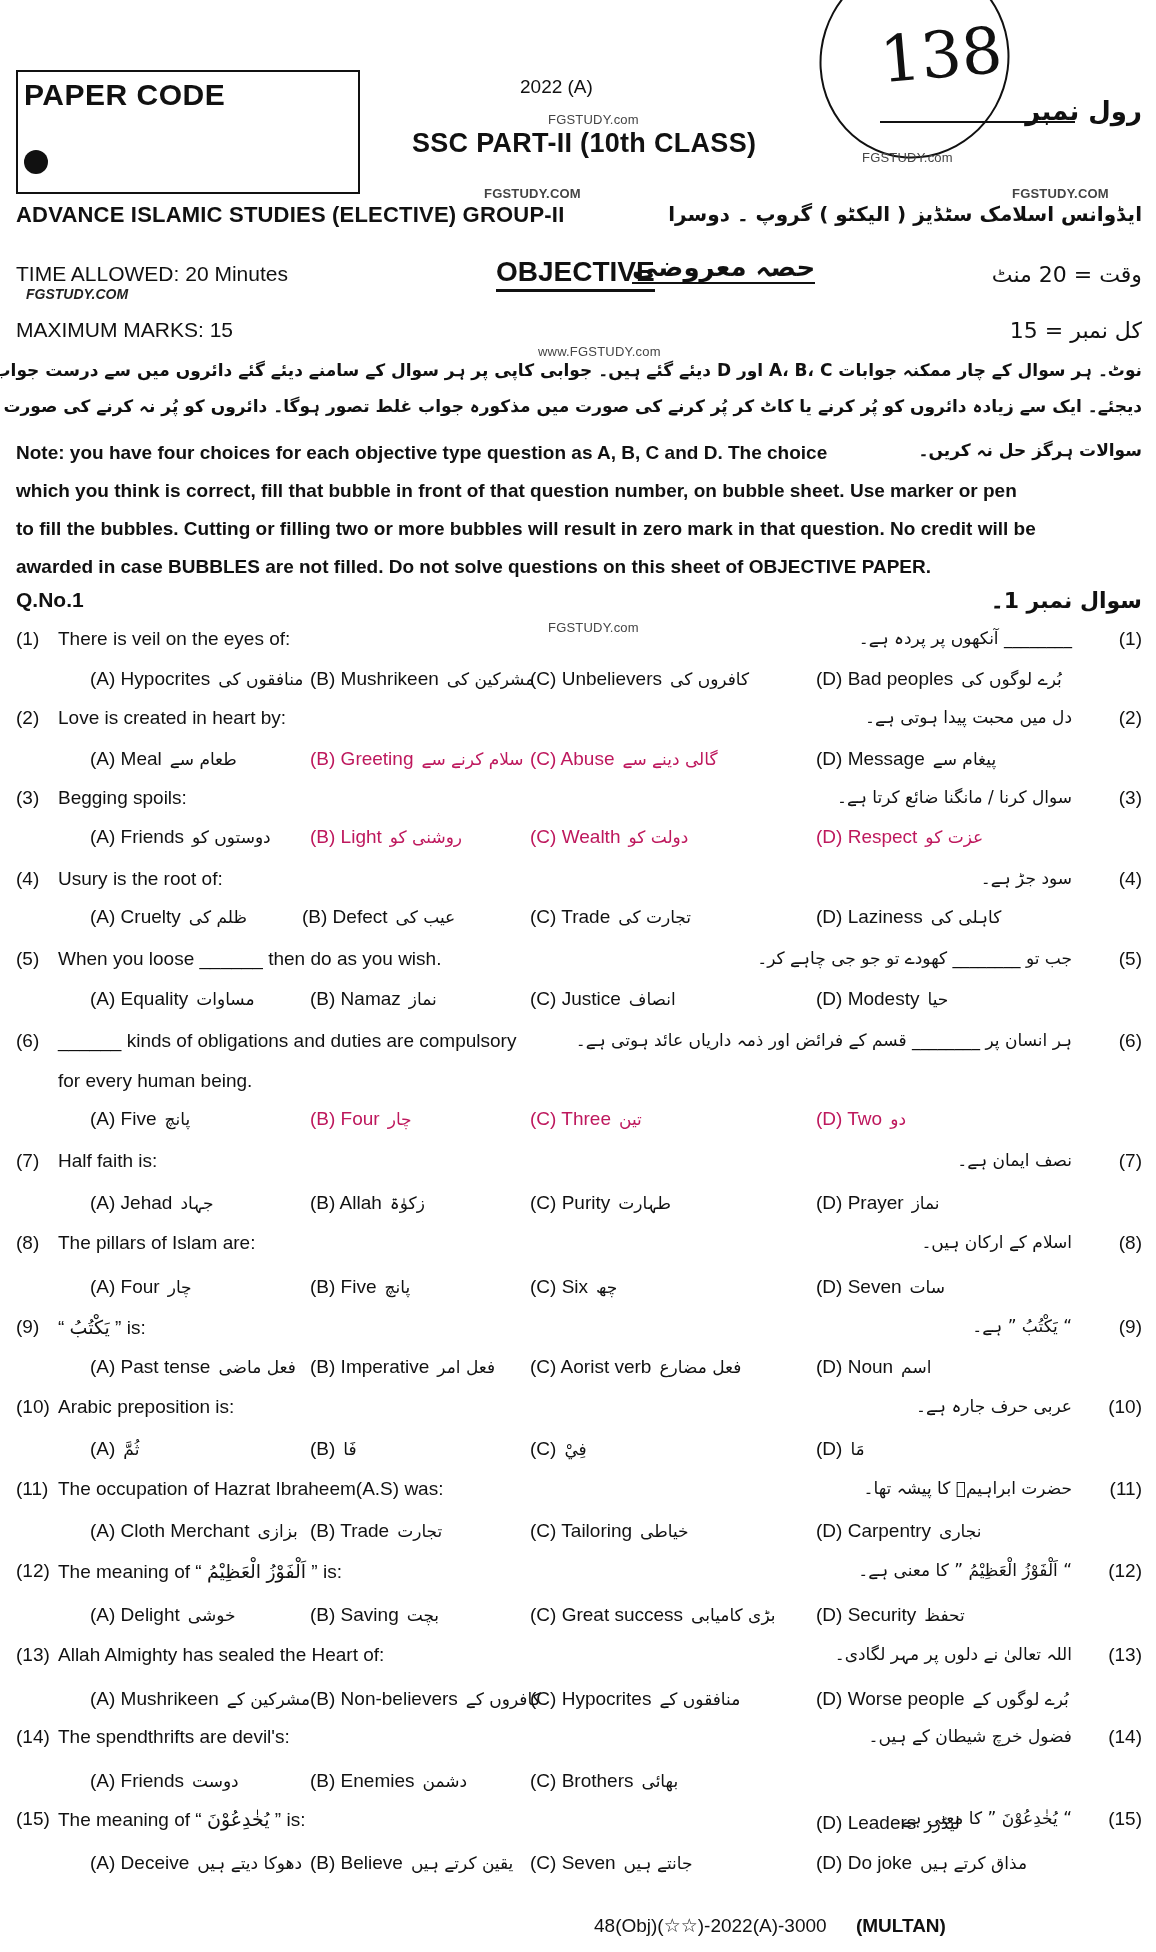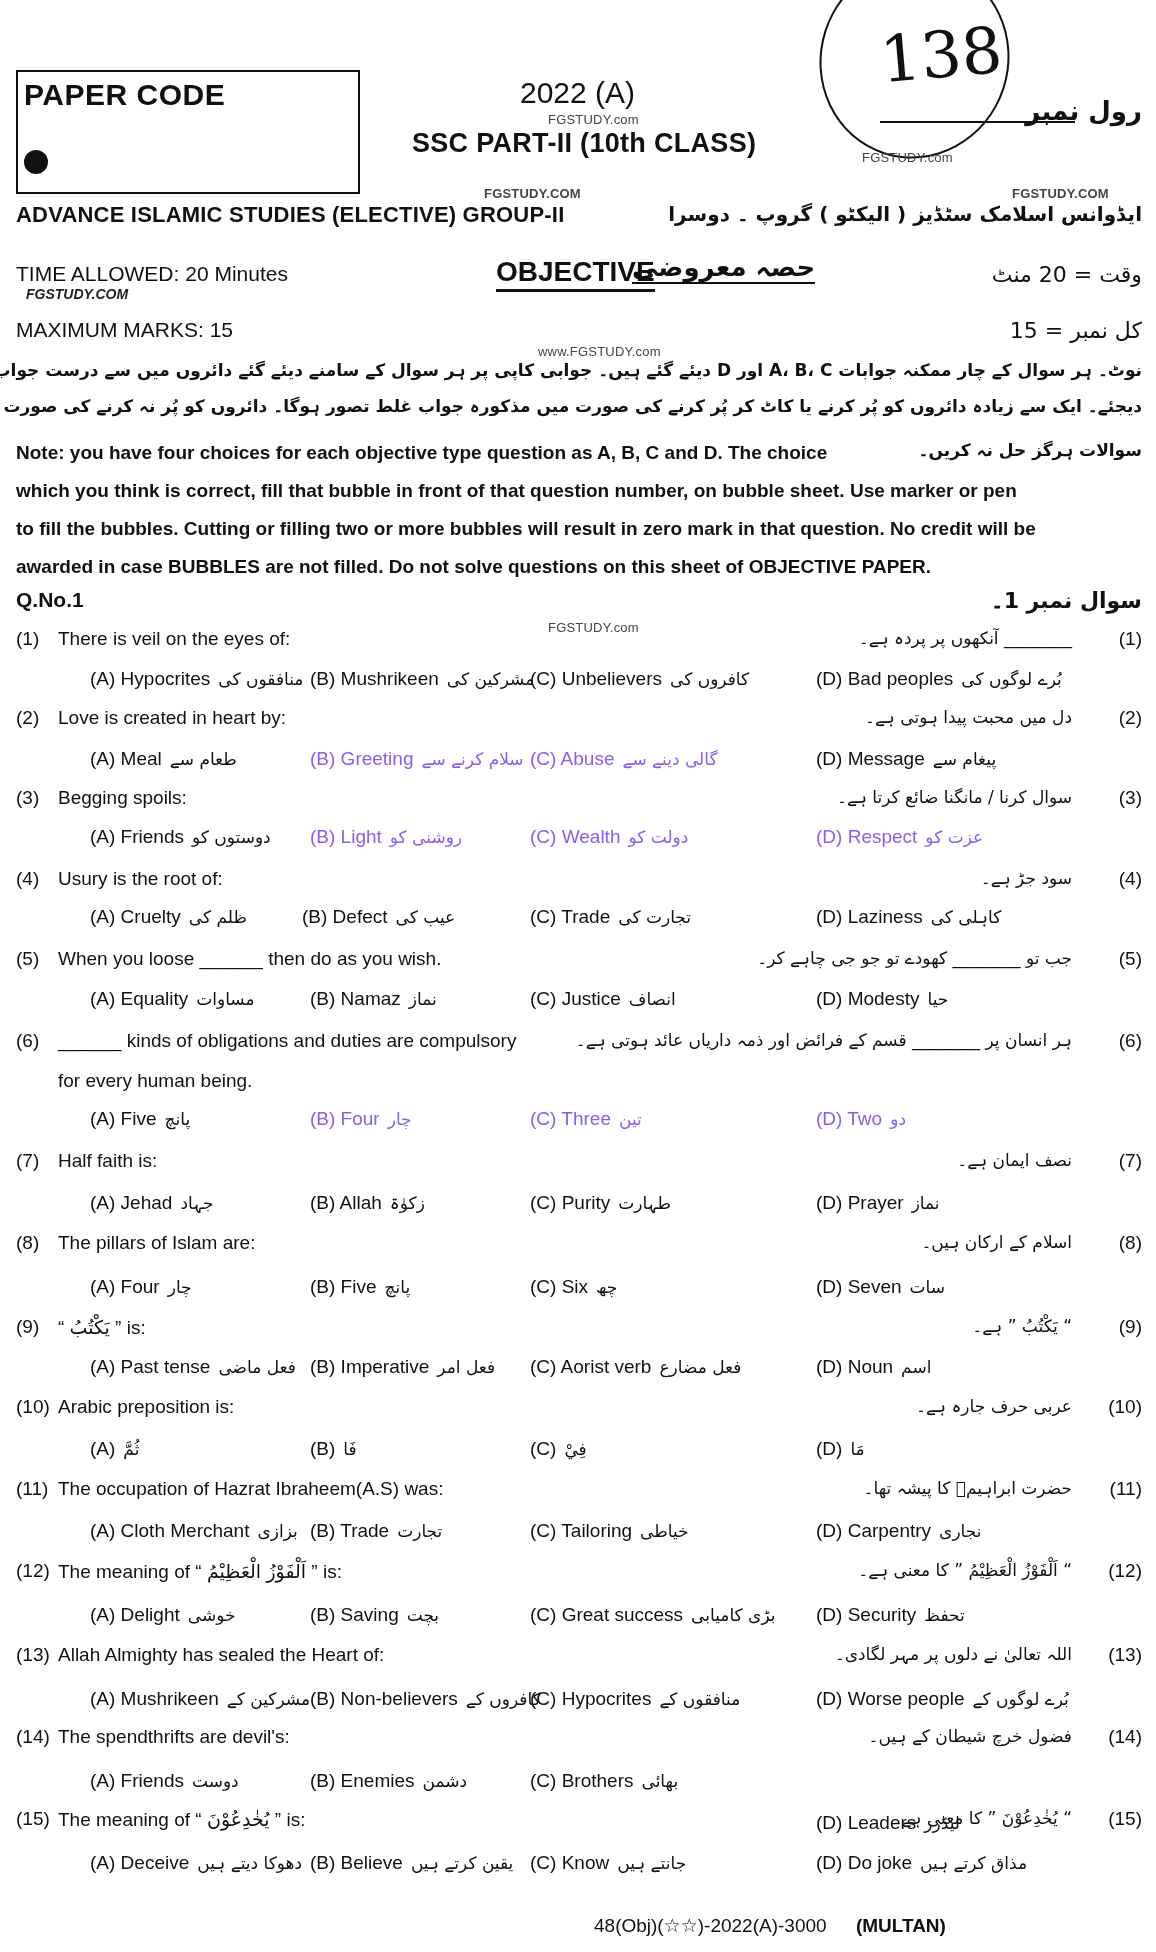--- a/index.html
+++ b/index.html
@@ -2,31 +2,31 @@
 <html><head>
 <meta charset="utf-8">
 <style>
   html, body { margin: 0; padding: 0; background: #ffffff; }
   body { width: 1156px; height: 1952px; position: relative; overflow: hidden;
          font-family: "Liberation Sans", "DejaVu Sans", sans-serif; color: #111; }
   .abs { position: absolute; white-space: nowrap; }
   .ur { direction: rtl; font-family: "DejaVu Sans", sans-serif; }
   .wm { font-size: 13px; color: #444; letter-spacing: 0.2px; }
   .wm-b { font-size: 14px; color: #222; font-weight: bold; font-style: italic; }
-  .faint { color: #8b5cf6; }
+  .faint { color: #be185d; }
 
   
   .code-box { position: absolute; left: 16px; top: 70px; width: 340px; height: 120px;
               border: 2px solid #111; }
   .code-l1 { position: absolute; left: 6px; top: 6px; font-size: 30px; font-weight: bold; letter-spacing: 0.5px; }
   .code-l2 { position: absolute; left: 6px; top: 60px; font-size: 30px; font-weight: bold; }
   .code-l2 .num { font-size: 38px; }
   .code-blot { position: absolute; left: 6px; top: 78px; width: 24px; height: 24px; border-radius: 50%; background: #111; }
 
-  .year { left: 520px; top: 76px; font-size: 30px; }
+  .year { left: 520px; top: 76px; font-size: 19px; }
   .class { left: 412px; top: 128px; font-size: 27px; font-weight: bold; letter-spacing: 0.3px; }
   .roll-lbl { right: 14px; top: 96px; font-size: 26px; font-weight: bold; }
   .roll-line { position: absolute; left: 880px; top: 121px; width: 195px; border-top: 2px solid #111; }
   .roll-circle { position: absolute; left: 820px; top: -40px; width: 185px; height: 195px;
                  border: 2px solid #111; border-radius: 50%; transform: rotate(18deg); }
   .roll-num { left: 880px; top: 18px; font-size: 64px; font-family: "DejaVu Serif", serif; font-weight: normal; transform: rotate(-5deg); }
 
   .subject { left: 16px; top: 202px; font-size: 22px; font-weight: bold; letter-spacing: 0.2px; }
   .subject-ur { right: 14px; top: 202px; font-size: 20px; font-weight: bold; }
 
@@ -212,20 +212,20 @@
     <div class="abs opt" style="top:1770px; left:90px;"><span>(A) Friends</span><span class="ou">دوست</span></div>
     <div class="abs opt" style="top:1770px; left:310px;"><span>(B) Enemies</span><span class="ou">دشمن</span></div>
     <div class="abs opt" style="top:1770px; left:530px;"><span>(C) Brothers</span><span class="ou">بھائی</span></div>
     <div class="abs opt" style="top:1770px; left:816px;margin-top:42px;"><span>(D) Leaders</span><span class="ou">لیڈرز</span></div>
     <div class="abs q qnum-l" style="top:1808px;">(15)</div>
     <div class="abs q qtext" style="top:1808px;">The meaning of “ يُخٰدِعُوْنَ ” is:</div>
     <div class="abs qnum-r" style="top:1808px;">(15)</div>
     <div class="abs ur qtext-ur" style="top:1808px; right:84px;">“ يُخٰدِعُوْنَ ” کا معنی ہے۔</div>
     <div class="abs opt" style="top:1852px; left:90px;"><span>(A) Deceive</span><span class="ou">دھوکا دیتے ہیں</span></div>
     <div class="abs opt" style="top:1852px; left:310px;"><span>(B) Believe</span><span class="ou">یقین کرتے ہیں</span></div>
-    <div class="abs opt" style="top:1852px; left:530px;"><span>(C) Know</span><span class="ou">جانتے ہیں</span></div>
+    <div class="abs opt" style="top:1852px; left:530px;"><span>(C) Seven</span><span class="ou">جانتے ہیں</span></div>
     <div class="abs opt" style="top:1852px; left:816px;"><span>(D) Do joke</span><span class="ou">مذاق کرتے ہیں</span></div>
   </div>
 
 <div class="abs footer">
   <span>48(Obj)(☆☆)-2022(A)-3000</span>
   <span class="city">(MULTAN)</span>
 </div>
 
 </body></html>

